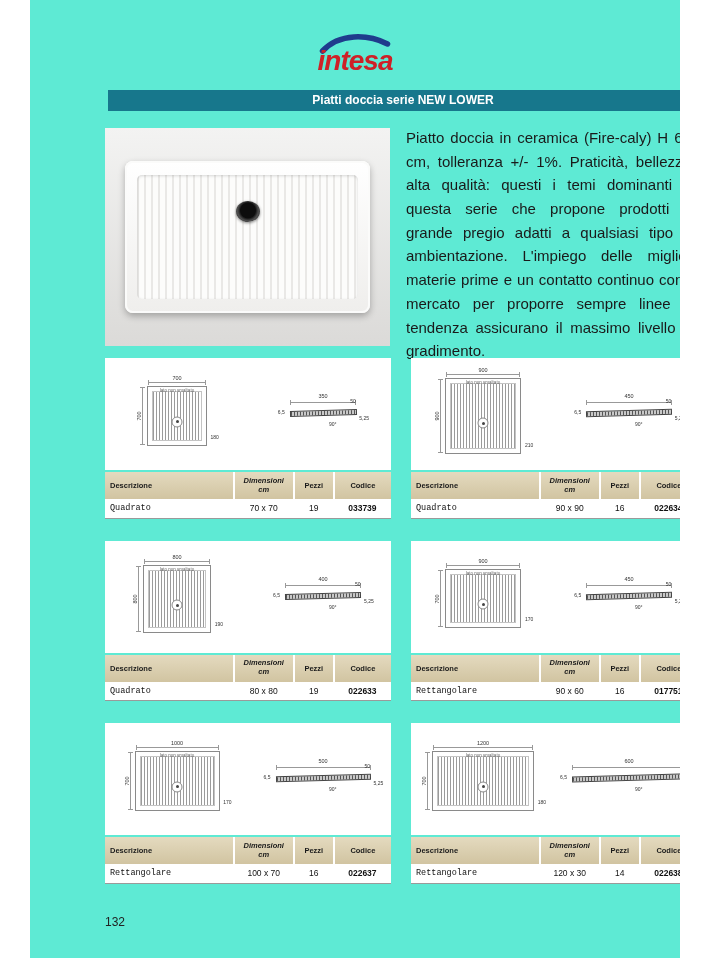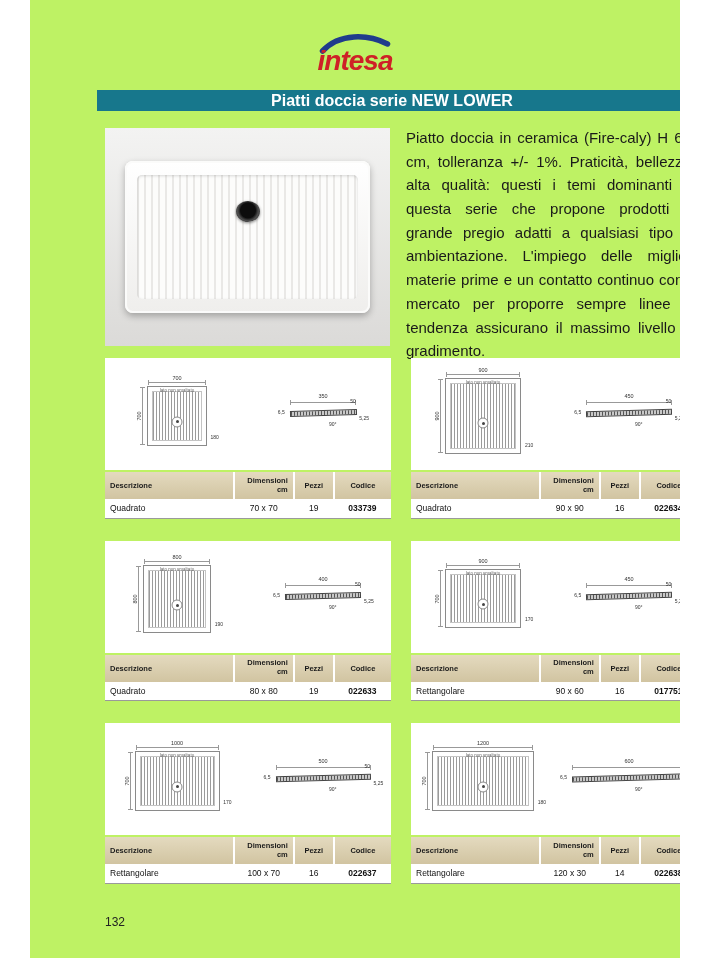--- a/index.html
+++ b/index.html
@@ -1,31 +1,31 @@
 <!DOCTYPE html>
 <html><head>
 <meta charset="utf-8">
 <style>
   * { margin:0; padding:0; box-sizing:border-box; }
   html,body { background:#fff; }
   .page {
     position:relative; width:650px; height:958px; margin:0 auto;
-    background:#bef264; font-family:"Liberation Sans", sans-serif; overflow:hidden;
+    background:#5eead4; font-family:"Liberation Sans", sans-serif; overflow:hidden;
   }
 
   
   .logo { position:absolute; top:30px; left:50%; transform:translateX(-50%); text-align:center; }
   .swoosh { display:block; margin:0 auto -9px; width:74px; height:24px; }
   .swoosh path { fill:none; stroke:#1F3C8C; stroke-width:5.5; stroke-linecap:round; }
   .brand { font-size:28px; font-weight:bold; font-style:italic; color:#CE2127; letter-spacing:-1px; }
 
   
   .title-bar {
-    position:absolute; left:67px; top:90px; width:590px; height:21px;
-    background:#17778C; color:#fff; font-size:16px; font-weight:bold;
+    position:absolute; left:78px; top:90px; width:590px; height:21px;
+    background:#17778C; color:#fff; font-size:12px; font-weight:bold;
     text-align:center; line-height:21px;
   }
 
   
   .photo { position:absolute; left:75px; top:128px; width:285px; height:218px;
     background:linear-gradient(180deg,#f3f3f2,#dbdad8); }
   .tray { position:absolute; left:20px; top:33px; right:20px; bottom:33px;
     background:linear-gradient(180deg,#ffffff,#efeeec); border-radius:8px;
     box-shadow:0 3px 7px rgba(0,0,0,0.28), inset 0 0 0 2px #fbfbfa; }
   .ridges { position:absolute; left:12px; top:14px; right:12px; bottom:14px; border-radius:5px;
@@ -86,26 +86,26 @@
   .p-h1 { position:absolute; top:19px; font-size:5px; color:#333; }
   .p-h2 { position:absolute; top:25px; font-size:5px; color:#333; }
   .p-angle { position:absolute; top:31px; font-size:5px; color:#333; }
 
   
   .spec { width:100%; border-collapse:collapse; table-layout:fixed; margin-top:2px; }
   .spec th { background:linear-gradient(180deg,#E4DABF,#D1C4A1); font-size:7.5px; font-weight:bold;
     color:#1a1a1a; border-right:2px solid #fff; vertical-align:middle; height:27px; padding:2px 5px; }
   .spec th:last-child { border-right:none; }
   th.c-desc { text-align:left; width:45%; }
-  th.c-dim { width:21%; text-align:right; white-space:pre-line; line-height:1.15; }
+  th.c-dim { width:21%; text-align:center; white-space:pre-line; line-height:1.15;font-style:italic; }
   th.c-pez { width:14%; text-align:center; }
   th.c-cod { width:20%; text-align:center; }
   .spec td { font-size:8.5px; color:#111; height:19px; padding:2px 5px;
     border-bottom:1px solid #9a9a9a; background:#fff; vertical-align:middle; }
-  td.c-desc { text-align:left; }
+  td.c-desc { text-align:left;font-family:Liberation Mono, monospace; }
   td.c-dim, td.c-pez, td.c-cod { text-align:center; }
   td.c-cod { font-weight:bold; }
 
   .pagenum { position:absolute; left:75px; top:915px; font-size:12px; color:#222; }
 </style>
 </head>
 <body>
 
 <div class="page">
 

